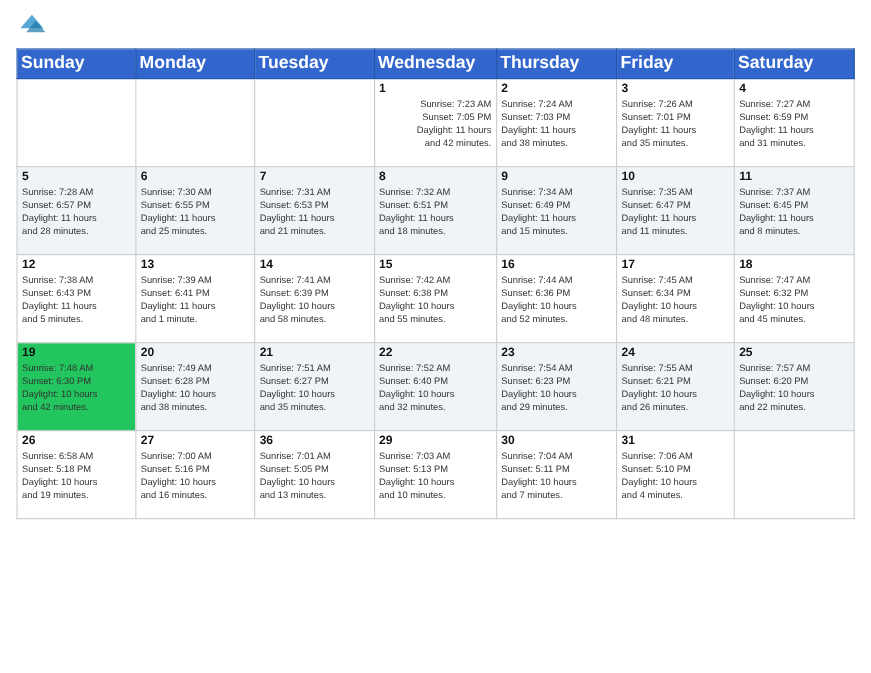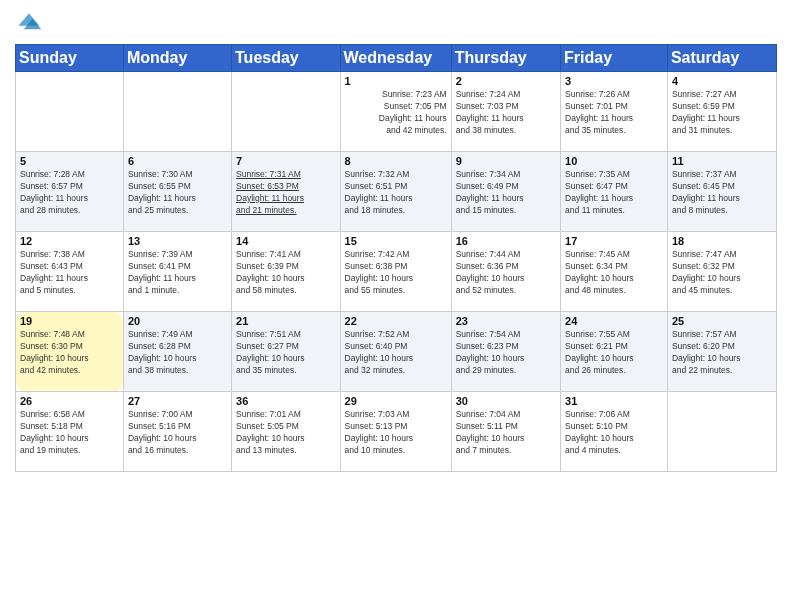--- a/index.html
+++ b/index.html
@@ -176,21 +176,21 @@
           </td>
           <td style="background: rgb(240, 244, 248);">
             <div class="day-number">6</div>
             <div class="day-info" style="white-space: pre-line;">Sunrise: 7:30 AM
 Sunset: 6:55 PM
 Daylight: 11 hours
 and 25 minutes.</div>
           </td>
           <td style="background: rgb(240, 244, 248);">
             <div class="day-number">7</div>
-            <div class="day-info" style="white-space: pre-line; text-decoration: underline;">Sunrise: 7:31 AM
+            <div class="day-info" style="white-space: pre-line;">Sunrise: 7:31 AM
 Sunset: 6:53 PM
 Daylight: 11 hours
 and 21 minutes.</div>
           </td>
           <td style="background: rgb(240, 244, 248);">
             <div class="day-number">8</div>
             <div class="day-info" style="white-space: pre-line;">Sunrise: 7:32 AM
 Sunset: 6:51 PM
 Daylight: 11 hours
 and 18 minutes.</div>
@@ -262,21 +262,21 @@
           </td>
           <td>
             <div class="day-number">18</div>
             <div class="day-info" style="white-space: pre-line;">Sunrise: 7:47 AM
 Sunset: 6:32 PM
 Daylight: 10 hours
 and 45 minutes.</div>
           </td>
         </tr>
         <tr>
-          <td style="background: #fef9c3; border-radius: 10px;">
+          <td style="background: #22c55e;">
             <div class="day-number">19</div>
             <div class="day-info" style="white-space: pre-line;">Sunrise: 7:48 AM
 Sunset: 6:30 PM
 Daylight: 10 hours
 and 42 minutes.</div>
           </td>
           <td style="background: rgb(240, 244, 248);">
             <div class="day-number">20</div>
             <div class="day-info" style="white-space: pre-line;">Sunrise: 7:49 AM
 Sunset: 6:28 PM

